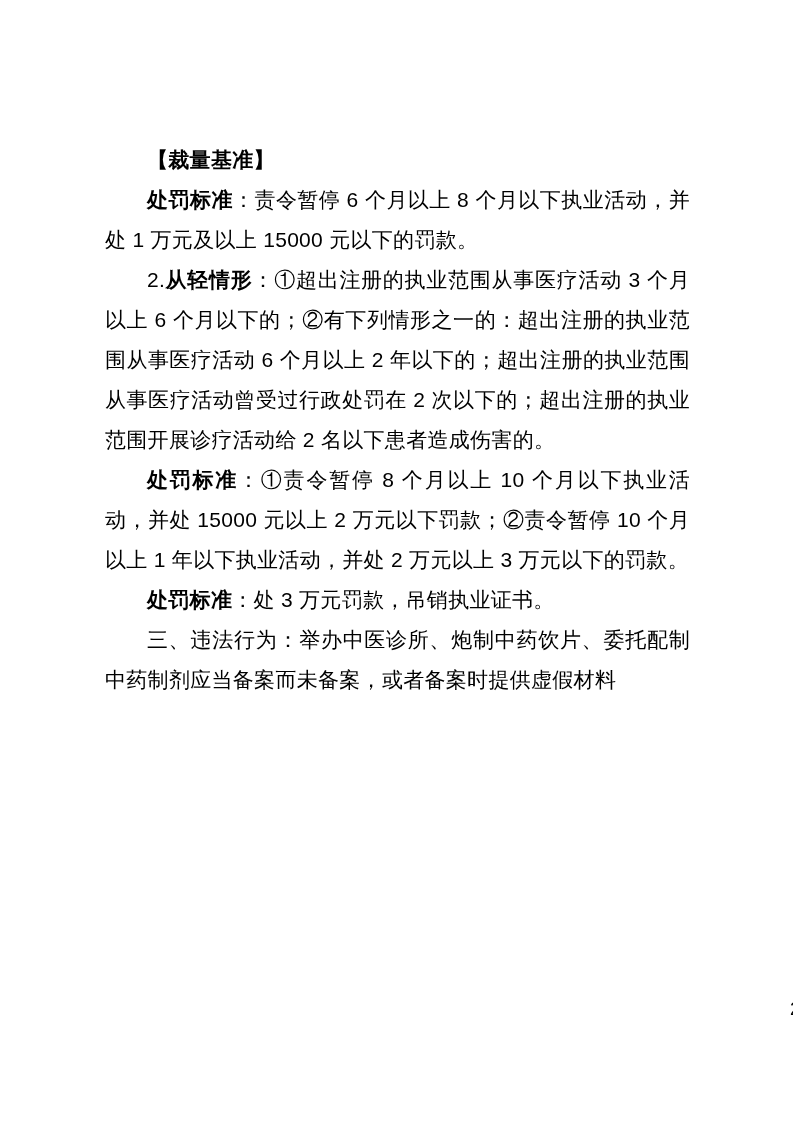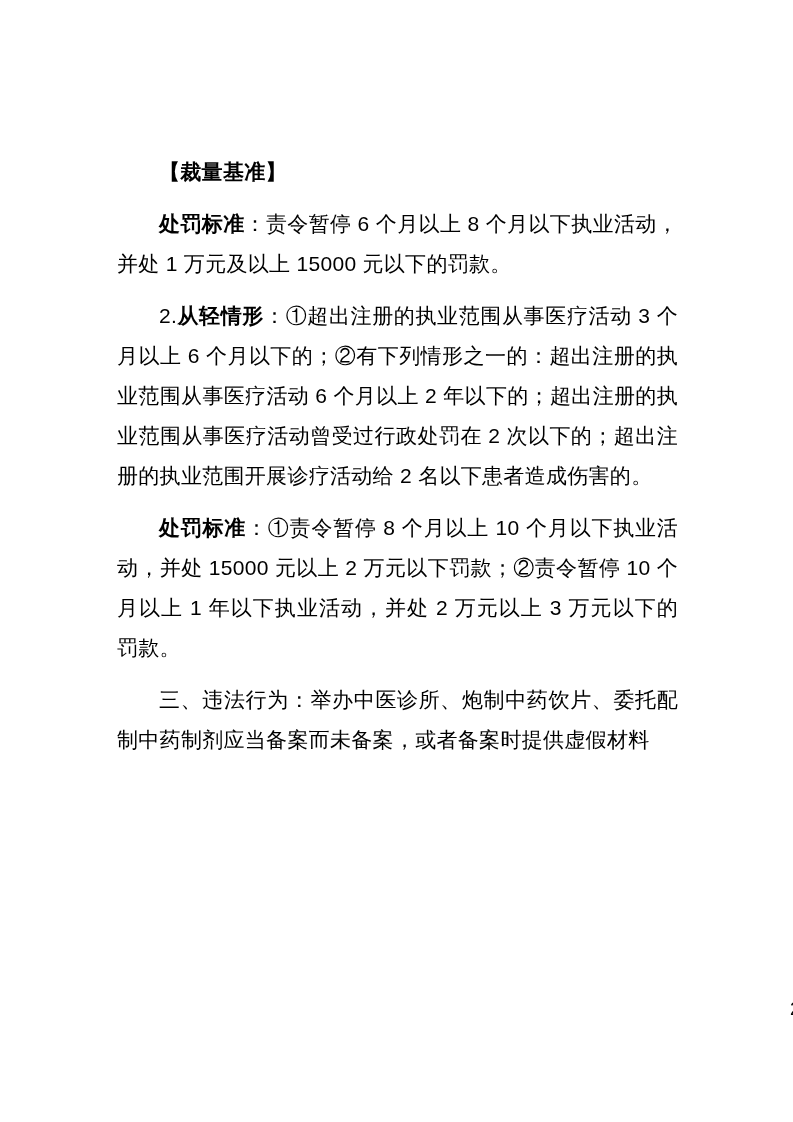--- a/index.html
+++ b/index.html
@@ -20,21 +20,21 @@
     position: absolute;
     left: 105px;
     top: 140px;
     width: 585px;
     font-size: 21px;
     line-height: 40px;
     text-align: justify;
     letter-spacing: 0.3px;
   }
   .content p {
-    margin: 12px;
+    margin: 0;
     padding: 0;
     text-indent: 2em;
   }
   .b {
     font-weight: bold;
   }
   .page-number {
     position: absolute;
     top: 999px;
     left: 0;
@@ -56,20 +56,21 @@
     <p><span class="b">【裁量基准】</span></p>
 
 
     <p><span class="b">处罚标准</span><span>：责令暂停 6 个月以上 8 个月以下执业活动，并处 1 万元及以上 15000 元以下的罚款。</span></p>
 
     <p><span>2.</span><span class="b">从轻情形</span><span>：①超出注册的执业范围从事医疗活动 3 个月以上 6 个月以下的；②有下列情形之一的：超出注册的执业范围从事医疗活动 6 个月以上 2 年以下的；超出注册的执业范围从事医疗活动曾受过行政处罚在 2 次以下的；超出注册的执业范围开展诊疗活动给 2 名以下患者造成伤害的。</span></p>
 
     <p><span class="b">处罚标准</span><span>：①责令暂停 8 个月以上 10 个月以下执业活动，并处 15000 元以上 2 万元以下罚款；②责令暂停 10 个月以上 1 年以下执业活动，并处 2 万元以上 3 万元以下的罚款。</span></p>
 
 
+    <p><span class="b">处罚标准</span><span>：处 3 万元罚款，吊销执业证书。</span></p>
 
     <p><span>三、违法行为：举办中医诊所、炮制中药饮片、委托配制中药制剂应当备案而未备案，或者备案时提供虚假材料</span></p>
 
 
   </div>
 
   <div class="page-number">288</div>
 
 </div>
 

